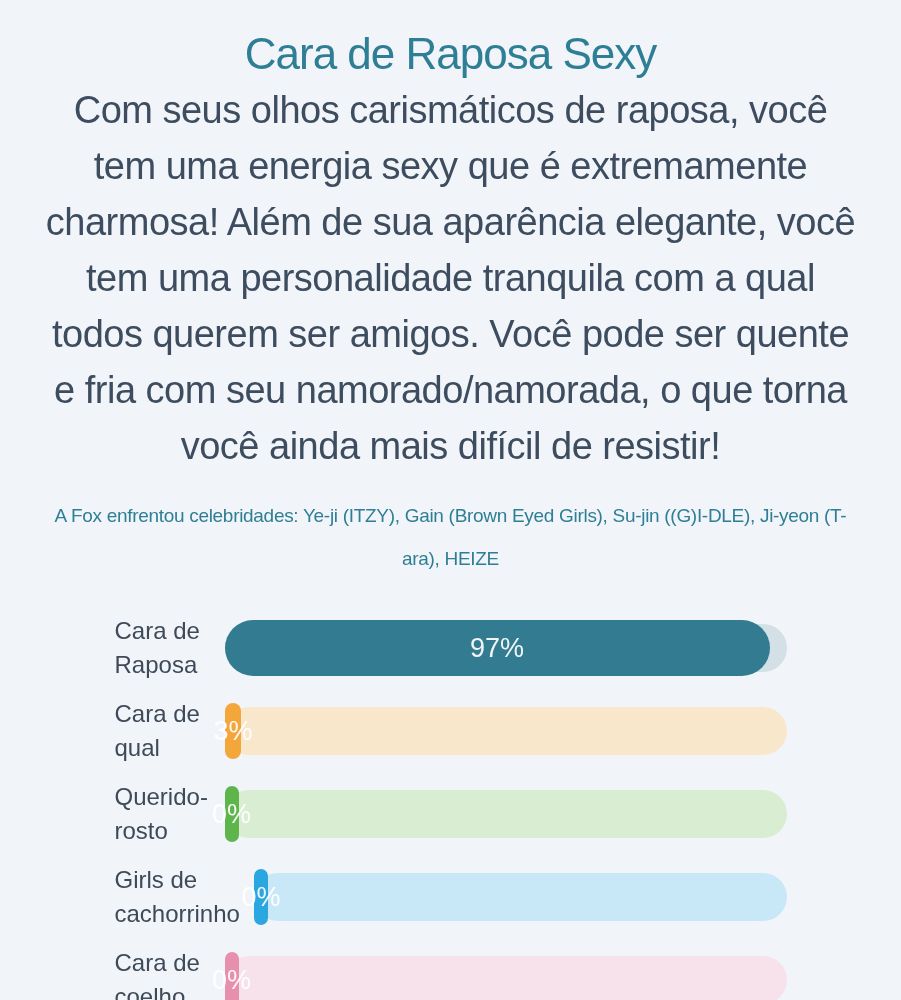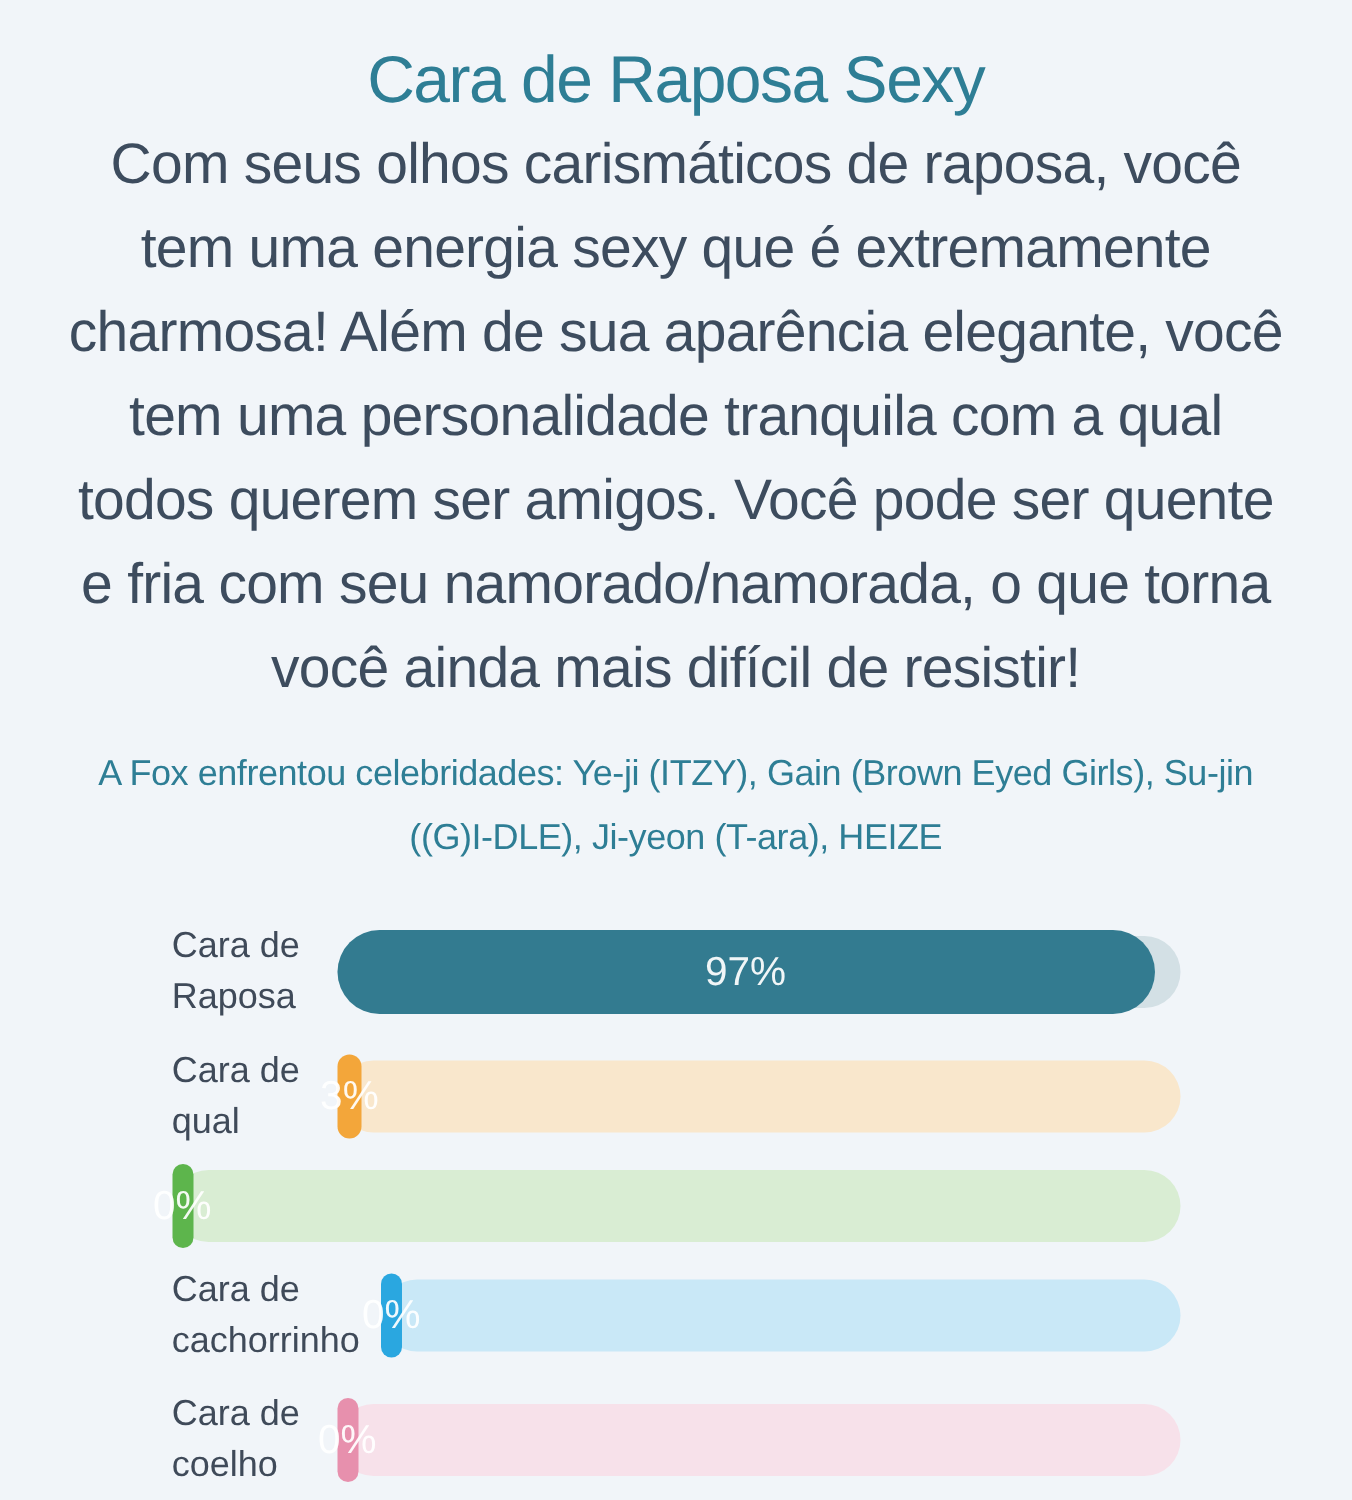--- a/index.html
+++ b/index.html
@@ -25,21 +25,21 @@
     color: var(--body, #3d4c5e);
     font-size: 38px;
     letter-spacing: -0.5px;
     line-height: 56px;
     text-align: center;
     max-width: 810px;
     margin: 0 auto 20px auto;
   }
   .matchup {
     color: var(--teal, #2e7e95);
-    font-size: 24px;
+    font-size: 19px;
     letter-spacing: -0.3px;
     line-height: 43px;
     text-align: center;
     max-width: 820px;
     margin: 0 auto 34px auto;
   }
   .chart {
     width: 672px;
     margin: 0 auto;
   }
@@ -102,29 +102,30 @@
   <div class="chart-row">
     <div class="bar-label">Cara de qual</div>
     <div class="track" style="background: rgb(249, 231, 204);">
       <div class="fill" style="background: rgb(243, 166, 58); width: 3%;">
         <span class="pct">3%</span>
       </div>
     </div>
   </div>
 
   <div class="chart-row">
+    <div class="bar-label">Querido-rosto</div>
     <div class="track" style="background: rgb(217, 237, 211);">
       <div class="fill" style="background: rgb(93, 181, 76); width: 0%;">
         <span class="pct">0%</span>
       </div>
     </div>
   </div>
 
   <div class="chart-row">
-    <div class="bar-label">Cara de cachorrinho</div>
+    <div class="bar-label">Girls de cachorrinho</div>
     <div class="track" style="background: rgb(201, 232, 247);">
       <div class="fill" style="background: rgb(42, 167, 224); width: 0%;">
         <span class="pct">0%</span>
       </div>
     </div>
   </div>
 
   <div class="chart-row">
     <div class="bar-label">Cara de coelho</div>
     <div class="track" style="background: rgb(247, 225, 234);">

